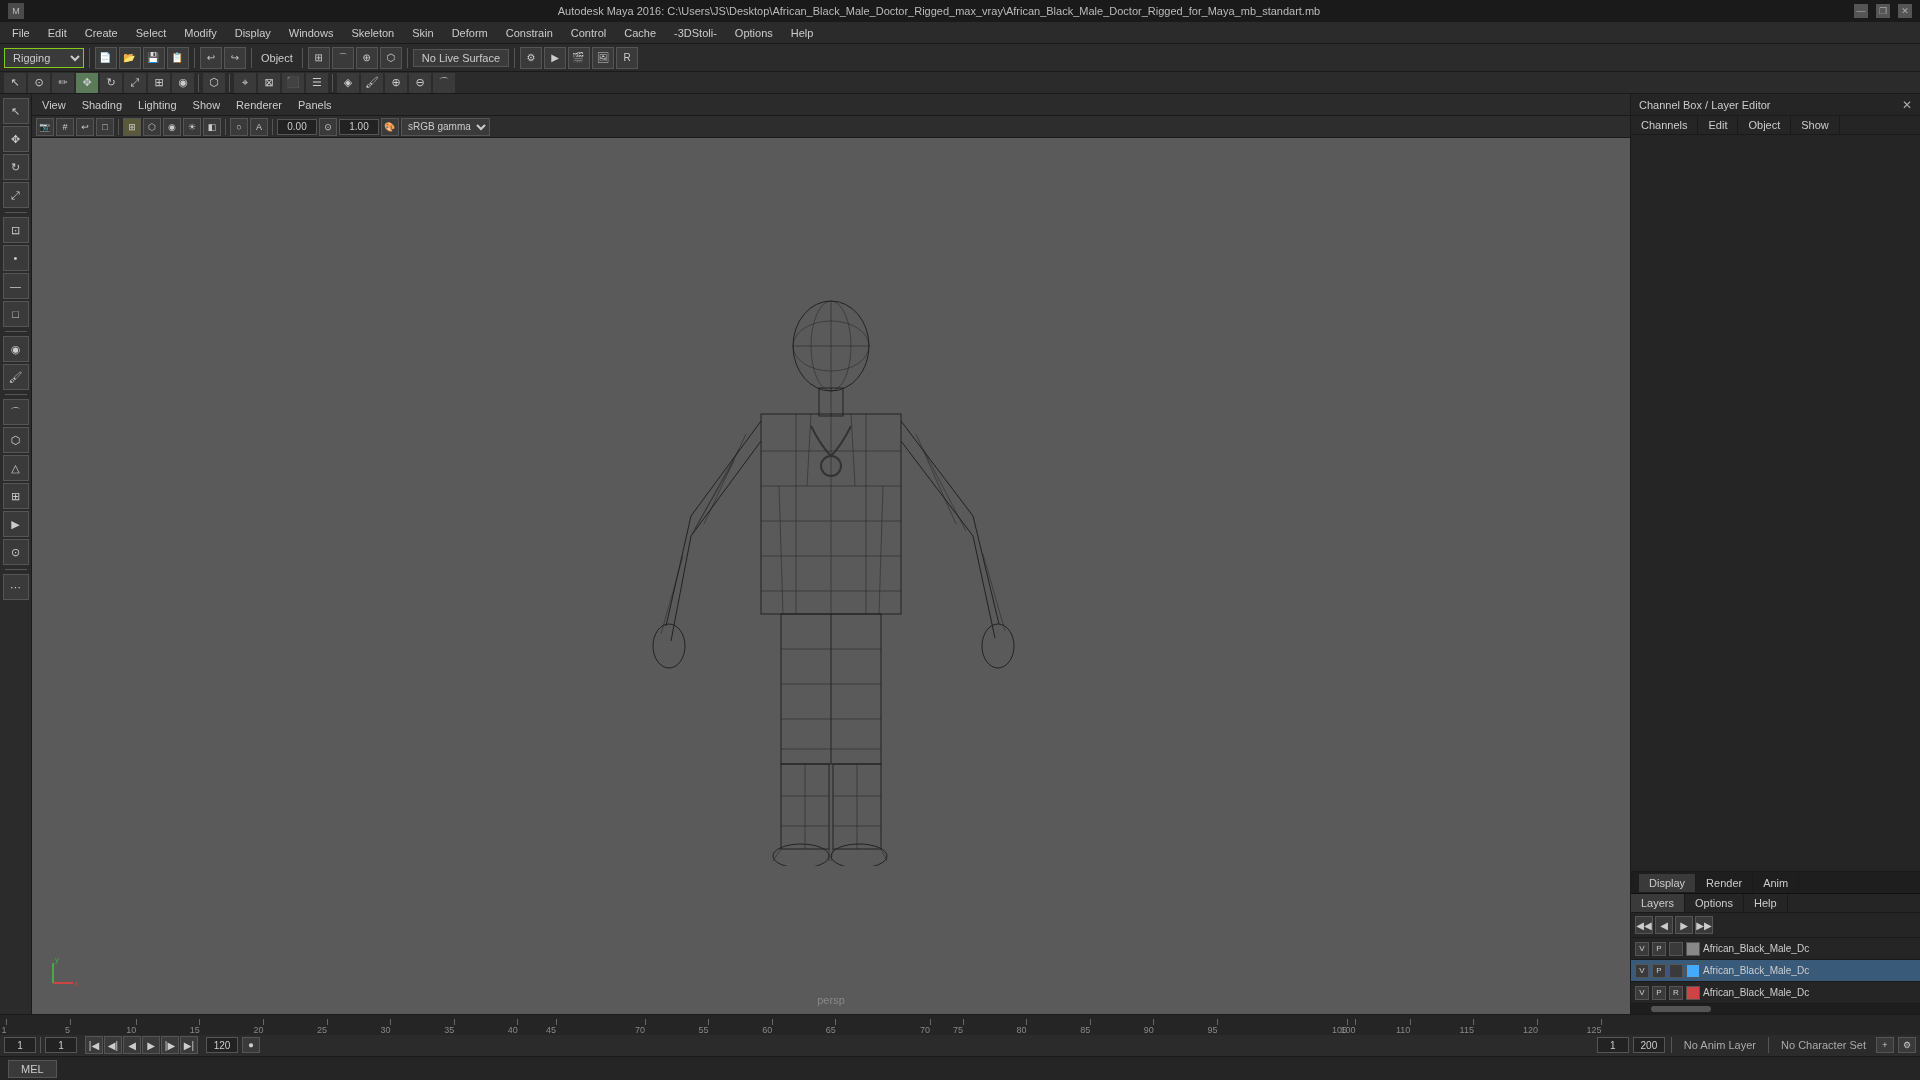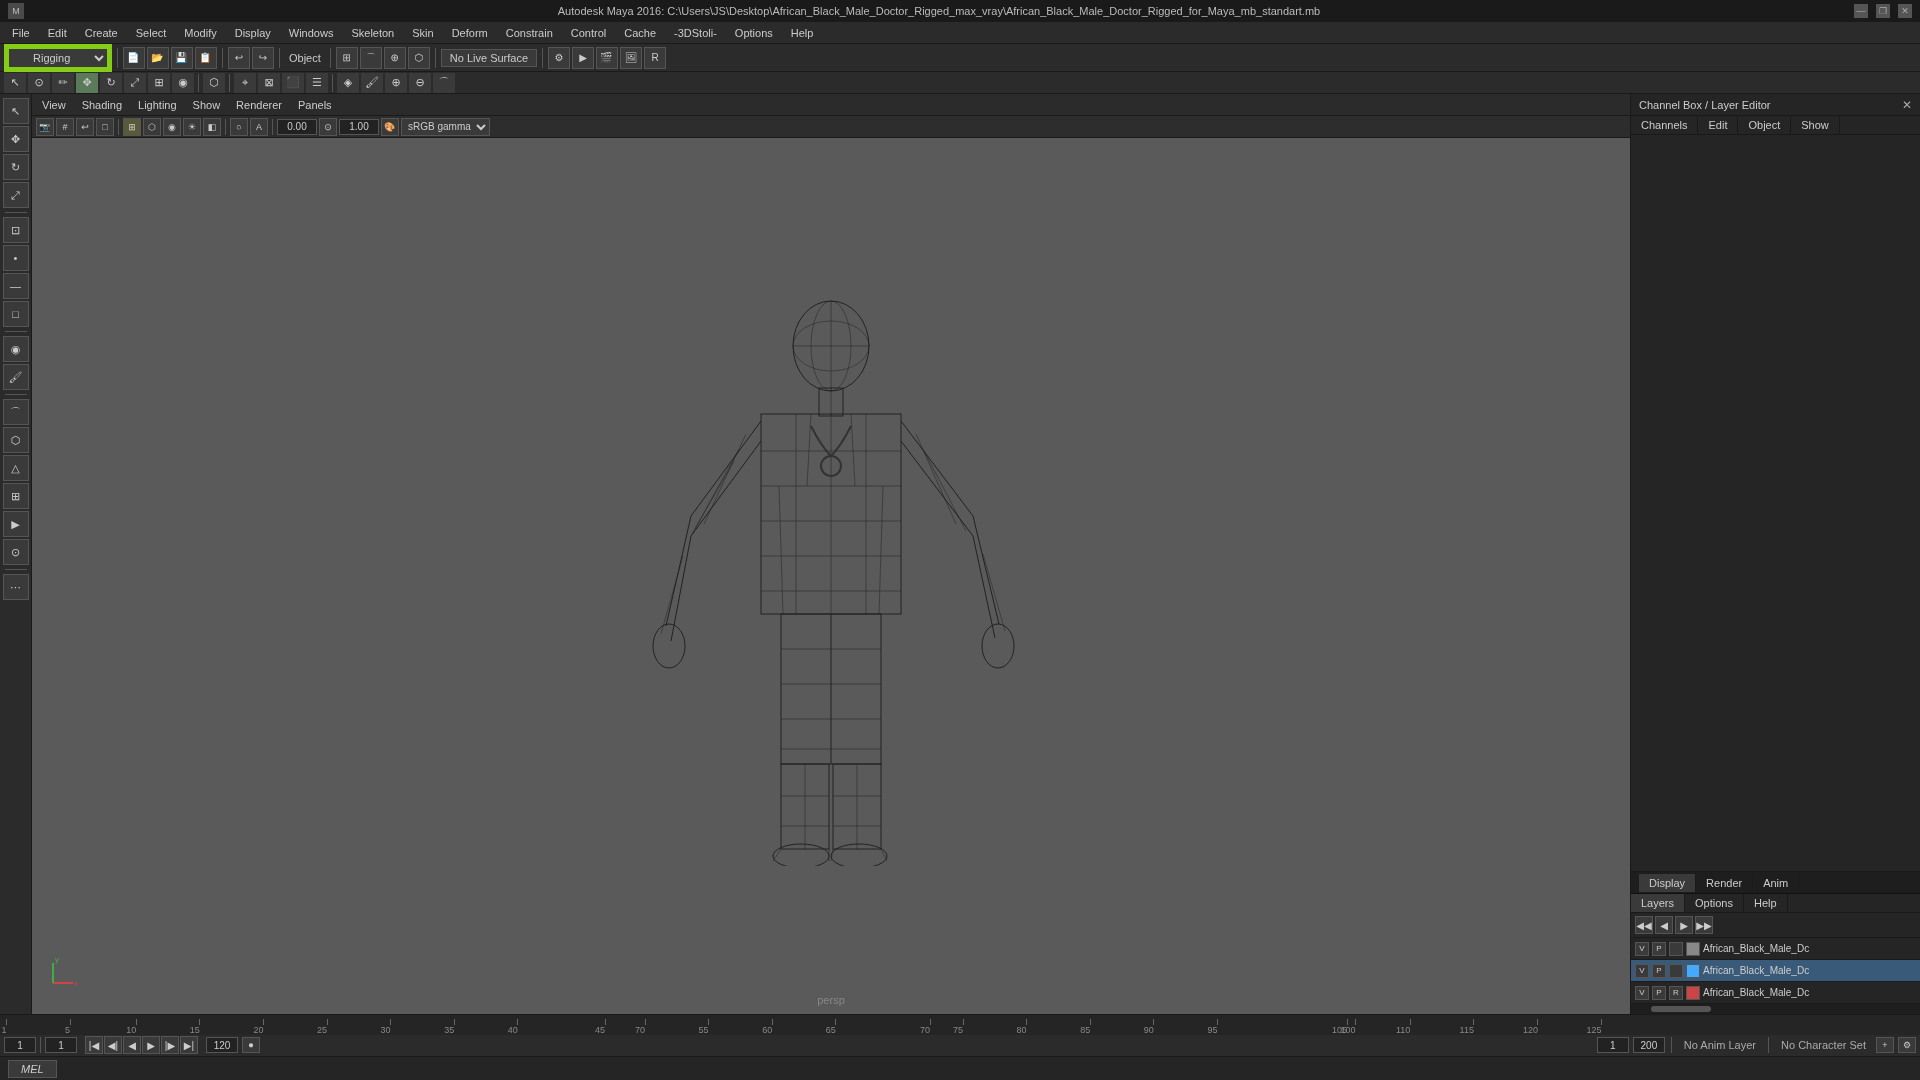--- a/index.html
+++ b/index.html
@@ -56,24 +56,24 @@
       height: 28px;
       background: #2b2b2b;
       display: flex;
       align-items: center;
       padding: 0 4px;
       gap: 2px;
       border-bottom: 1px solid #1a1a1a;
     }
     .toolbar-dropdown {
       background: #3a3a3a;
-      border: 5px solid #84cc16;
-      color: #ccc;
-      height: 28px;
-      padding: 0 20px;
+      border: 1px solid #84cc16;
+      color: #ccc;
+      height: 20px;
+      padding: 0 4px;
       font-size: 11px;
       cursor: pointer;
       min-width: 80px;
     }
     .toolbar-btn {
       width: 22px; height: 22px;
       background: #3a3a3a;
       border: 1px solid #555;
       color: #ccc;
       display: flex; align-items: center; justify-content: center;
@@ -371,21 +371,20 @@
 
     
     #status-bar {
       height: 24px;
       background: #252525;
       display: flex;
       align-items: center;
       padding: 0 8px;
       gap: 8px;
       border-top: 1px solid #1a1a1a;
-      font-style: italic;
     }
     .status-tab {
       padding: 2px 12px;
       background: #3a3a3a;
       border: 1px solid #555;
       color: #ccc;
       font-size: 11px;
       cursor: pointer;
     }
     .status-info { color: #aaa; font-size: 11px; flex: 1; }
@@ -788,21 +787,21 @@
           <div class="ruler-tick-label">30</div>
         </div>
         <div class="ruler-tick" style="left: 449.2px;">
           <div class="ruler-tick-line"></div>
           <div class="ruler-tick-label">35</div>
         </div>
         <div class="ruler-tick" style="left: 512.8px;">
           <div class="ruler-tick-line"></div>
           <div class="ruler-tick-label">40</div>
         </div>
-        <div class="ruler-tick" style="left: 600px;">
+        <div class="ruler-tick" style="left: 551px;">
           <div class="ruler-tick-line"></div>
           <div class="ruler-tick-label">45</div>
         </div>
         <div class="ruler-tick" style="left: 640px;">
           <div class="ruler-tick-line"></div>
           <div class="ruler-tick-label">70</div>
         </div>
         <div class="ruler-tick" style="left: 703.6px;">
           <div class="ruler-tick-line"></div>
           <div class="ruler-tick-label">55</div>

